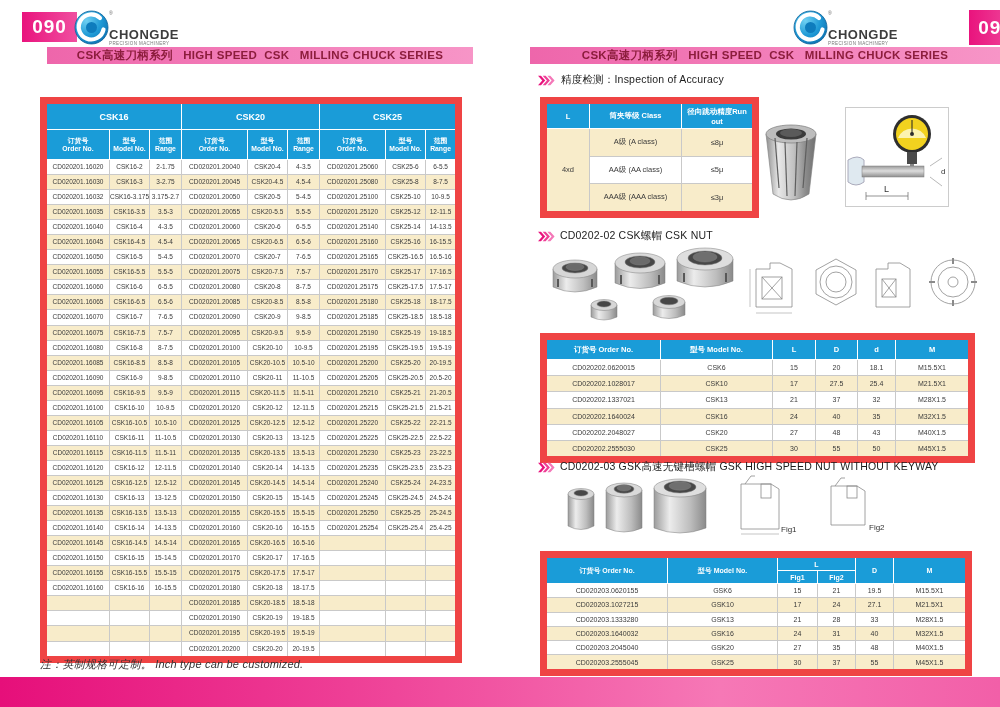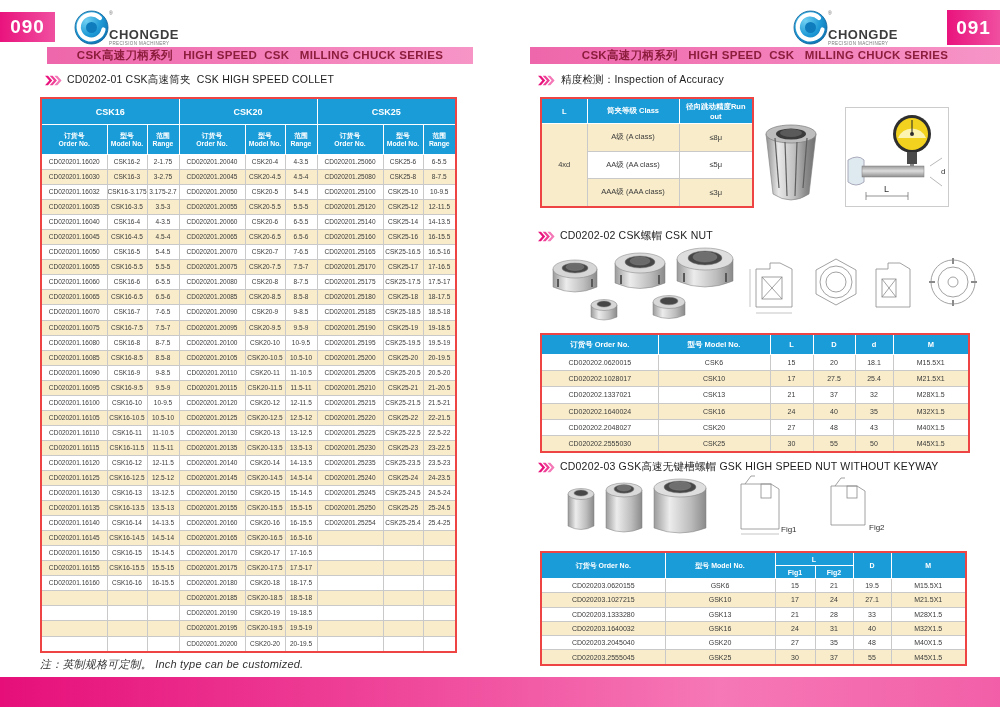--- a/index.html
+++ b/index.html
@@ -2,21 +2,21 @@
 <html><head>
 <meta charset="utf-8">
 <style>
   html,body{margin:0;padding:0;background:#e8e8e8;}
   #canvas{position:relative;width:1000px;height:707px;background:#ffffff;overflow:hidden;
           font-family:"Liberation Sans",sans-serif;color:#222;}
   .abs{position:absolute;}
 
   
   .pagenum{background:linear-gradient(90deg,#e9137d,#f04fa0);color:#fff;font-size:19px;
-           display:flex;align-items:center;justify-content:center;font-weight:bold;letter-spacing:1px;}
+           display:flex;align-items:center;justify-content:center;font-weight:bold;letter-spacing:1px;margin-left:22px;}
 
   
   .logo{display:flex;align-items:flex-start;gap:0;}
   .logo-text .brand{font-size:13px;font-weight:bold;color:#3d3d3d;letter-spacing:.5px;line-height:13px;}
   .logo-text .sub{font-size:4.5px;color:#777;letter-spacing:.4px;line-height:6px;}
   .logo-text .cn{font-size:5px;color:#888;letter-spacing:1px;line-height:7px;}
   .logo-text .pinkline{height:2px;background:linear-gradient(90deg,#e9137d,#f8b6d6);margin:1px 0;}
   .reg{font-size:5px;color:#666;vertical-align:top;}
 
   
@@ -24,21 +24,21 @@
   .titlebar span{color:#8c1d3c;font-weight:bold;font-size:11.5px;letter-spacing:.3px;white-space:pre;}
 
   
   .sechead{display:flex;align-items:center;gap:5px;}
   .sechead span{font-size:10.5px;color:#1c1c1c;letter-spacing:.2px;white-space:pre;}
 
   
   table{border-collapse:collapse;table-layout:fixed;}
   th{background:#1a9cd8;color:#fff;border:1px solid #ffffff;font-weight:bold;text-align:center;padding:0;}
   td{border:1px solid #c9c9c9;background:#fff;text-align:center;padding:0;color:#3a3a3a;overflow:hidden;white-space:nowrap;}
-  .tbl{border:2px solid #ef4444;}
+  .tbl{border:7px solid #ef4444;}
 
   
   #collet-table{width:415px;}
   #collet-table th.grp{height:25px;font-size:9px;}
   #collet-table th.col{height:29px;font-size:6.8px;font-weight:bold;line-height:8px;}
   #collet-table td{height:14.05px;font-size:6.5px;line-height:14px;}
   #collet-body tr:nth-child(even) td{background:#f8ecca;}
 
   
   #acc-table{width:212px;}
@@ -110,28 +110,20 @@
 
   <div class="abs pagenum" style="left:947px;top:10px;width:53px;height:35px;">091</div>
 
   <div class="abs titlebar" style="left:47px;top:47px;width:426px;height:17px;">
     <span>CSK高速刀柄系列   HIGH SPEED  CSK   MILLING CHUCK SERIES</span>
   </div>
   <div class="abs titlebar" style="left:530px;top:47px;width:470px;height:17px;">
     <span>CSK高速刀柄系列   HIGH SPEED  CSK   MILLING CHUCK SERIES</span>
   </div>
 
-  <div class="abs sechead" style="left:45px;top:73px;">
-    <svg width="17" height="11" viewBox="0 0 40 22">
-      <path d="M0,0 h7 l10,11 -10,11 h-7 l10,-11 z" fill="#e9137d"></path>
-      <path d="M11,0 h7 l10,11 -10,11 h-7 l10,-11 z" fill="#ee3f96"></path>
-      <path d="M22,0 h7 l10,11 -10,11 h-7 l10,-11 z" fill="#f478b8"></path>
-    </svg>
-    <span>CD0202-01 CSK高速筒夹  CSK HIGH SPEED COLLET</span>
-  </div>
 
   <table id="collet-table" class="abs tbl" style="left:40px;top:97px;">
     <colgroup>
       <col style="width:66px">
         <col style="width:40px">
         <col style="width:32px">
       <col style="width:66px">
         <col style="width:40px">
         <col style="width:32px">
       <col style="width:66px">

